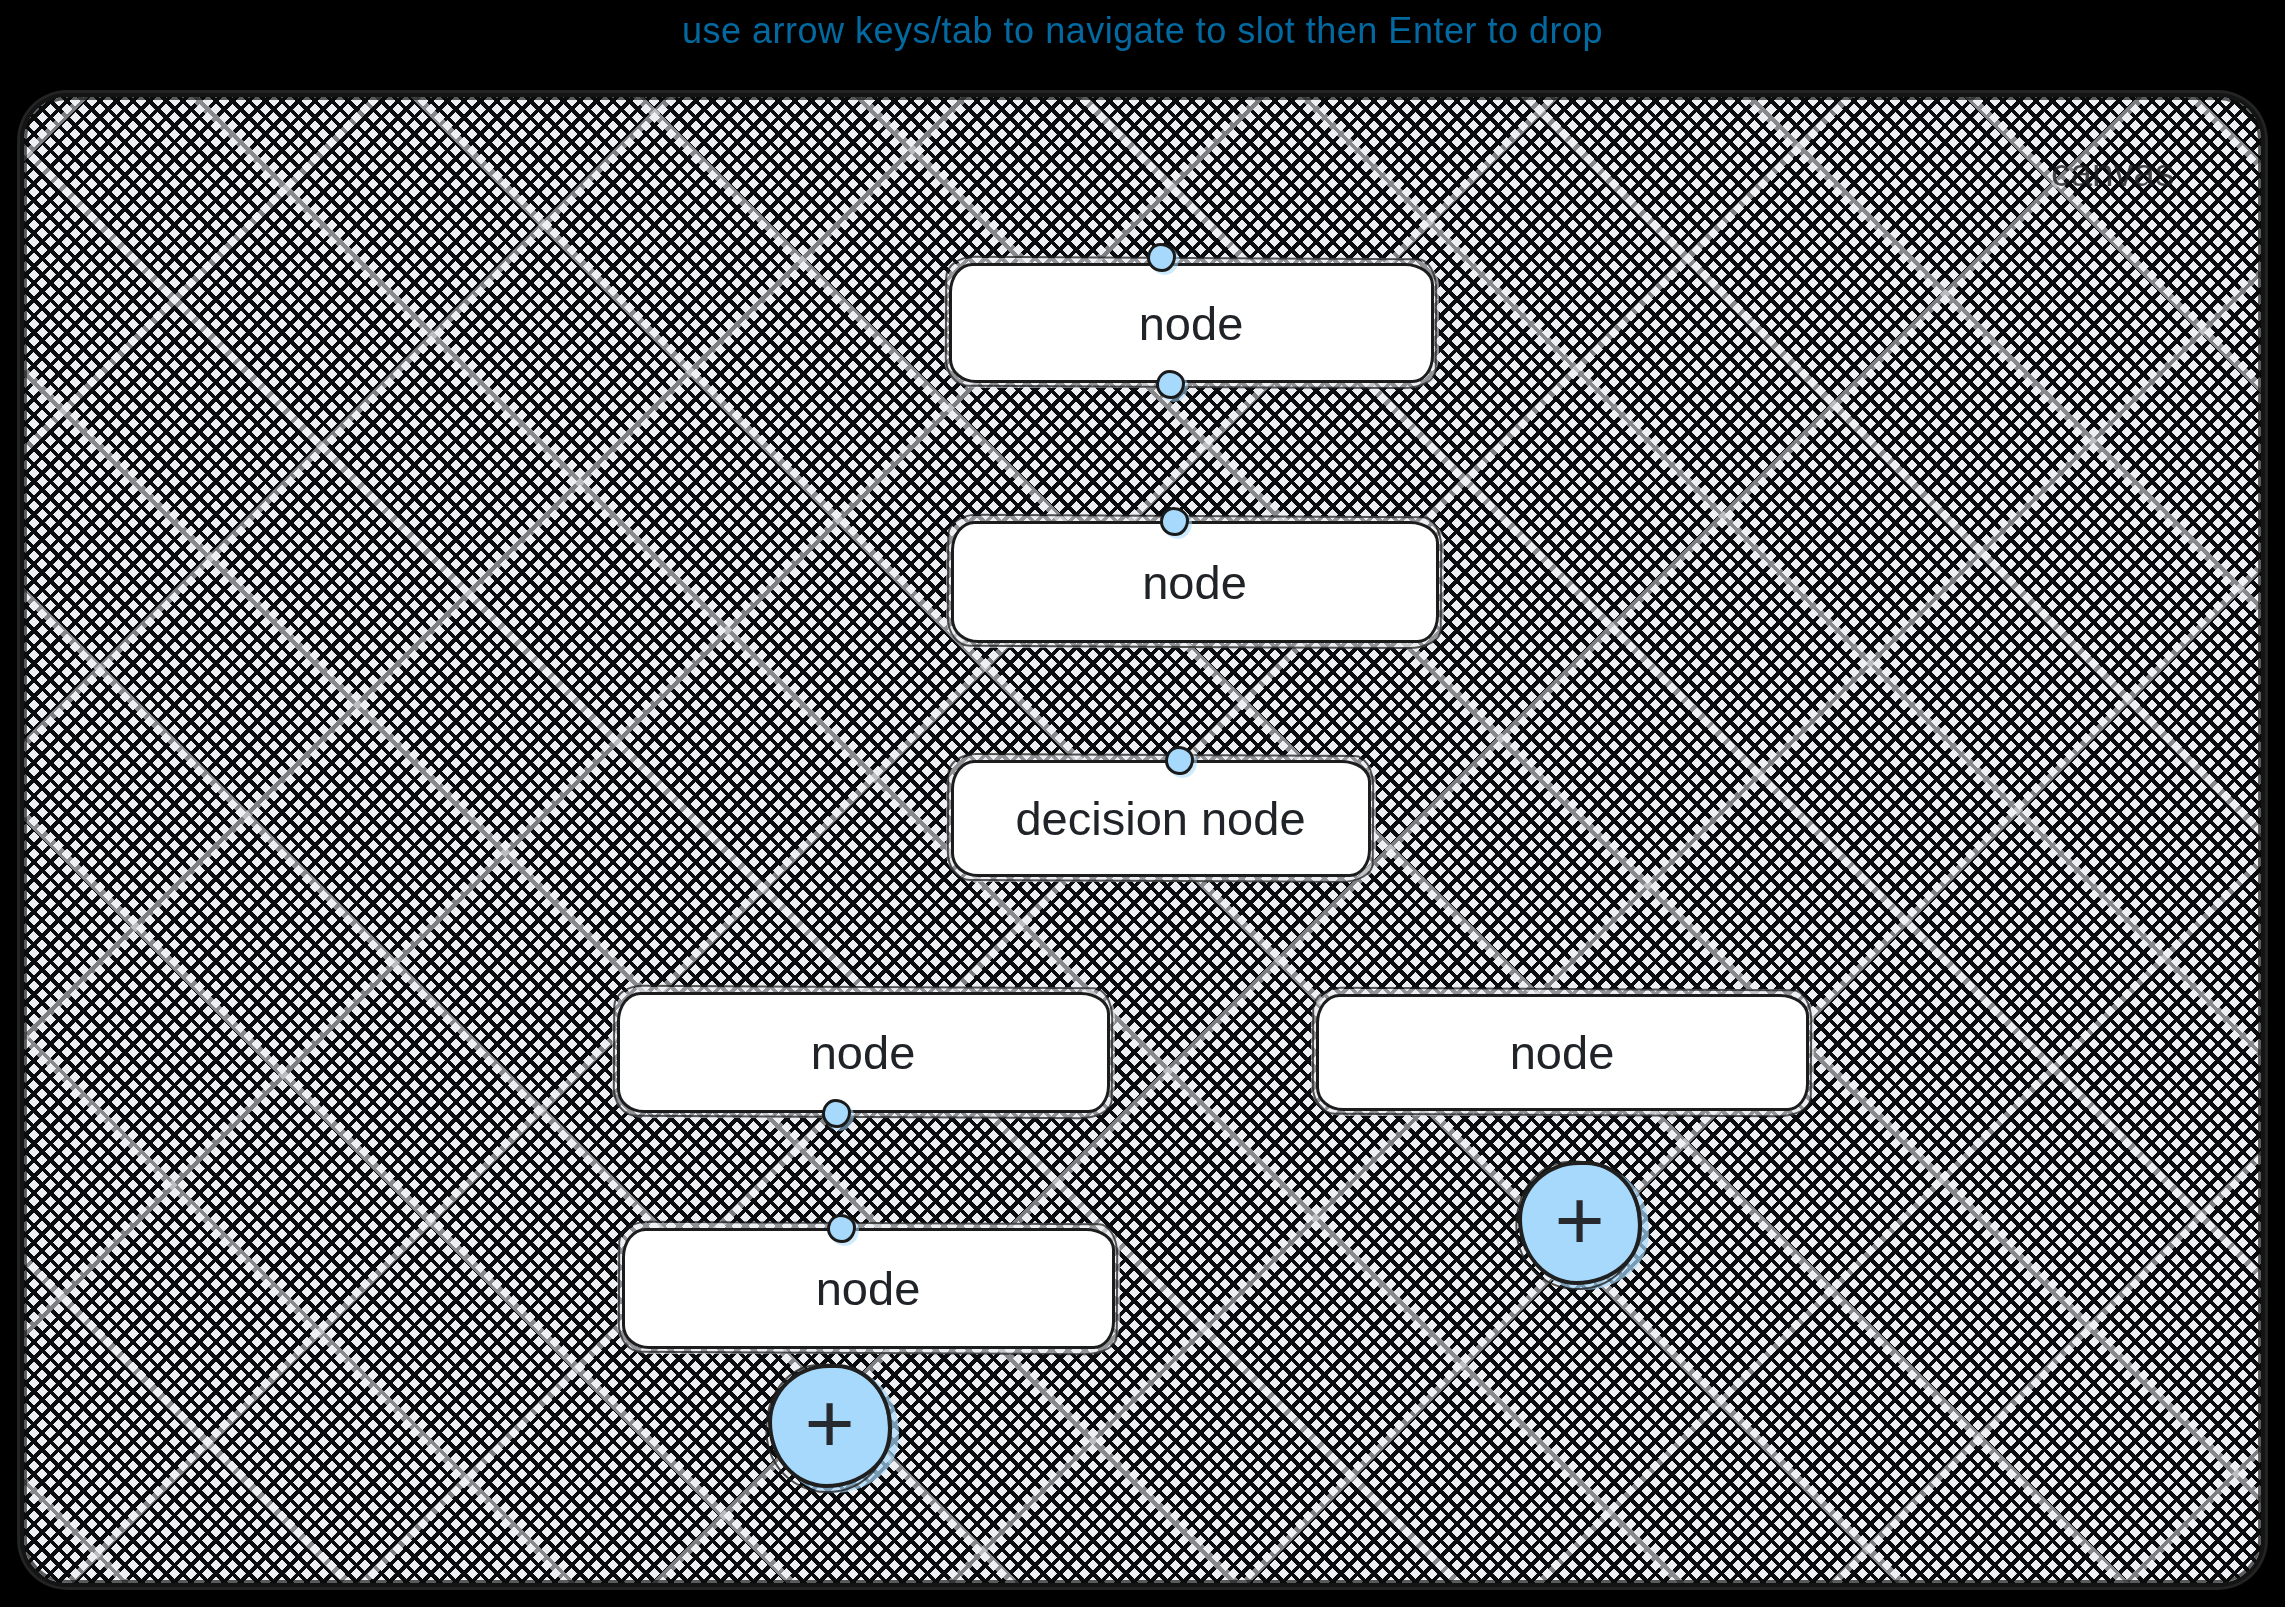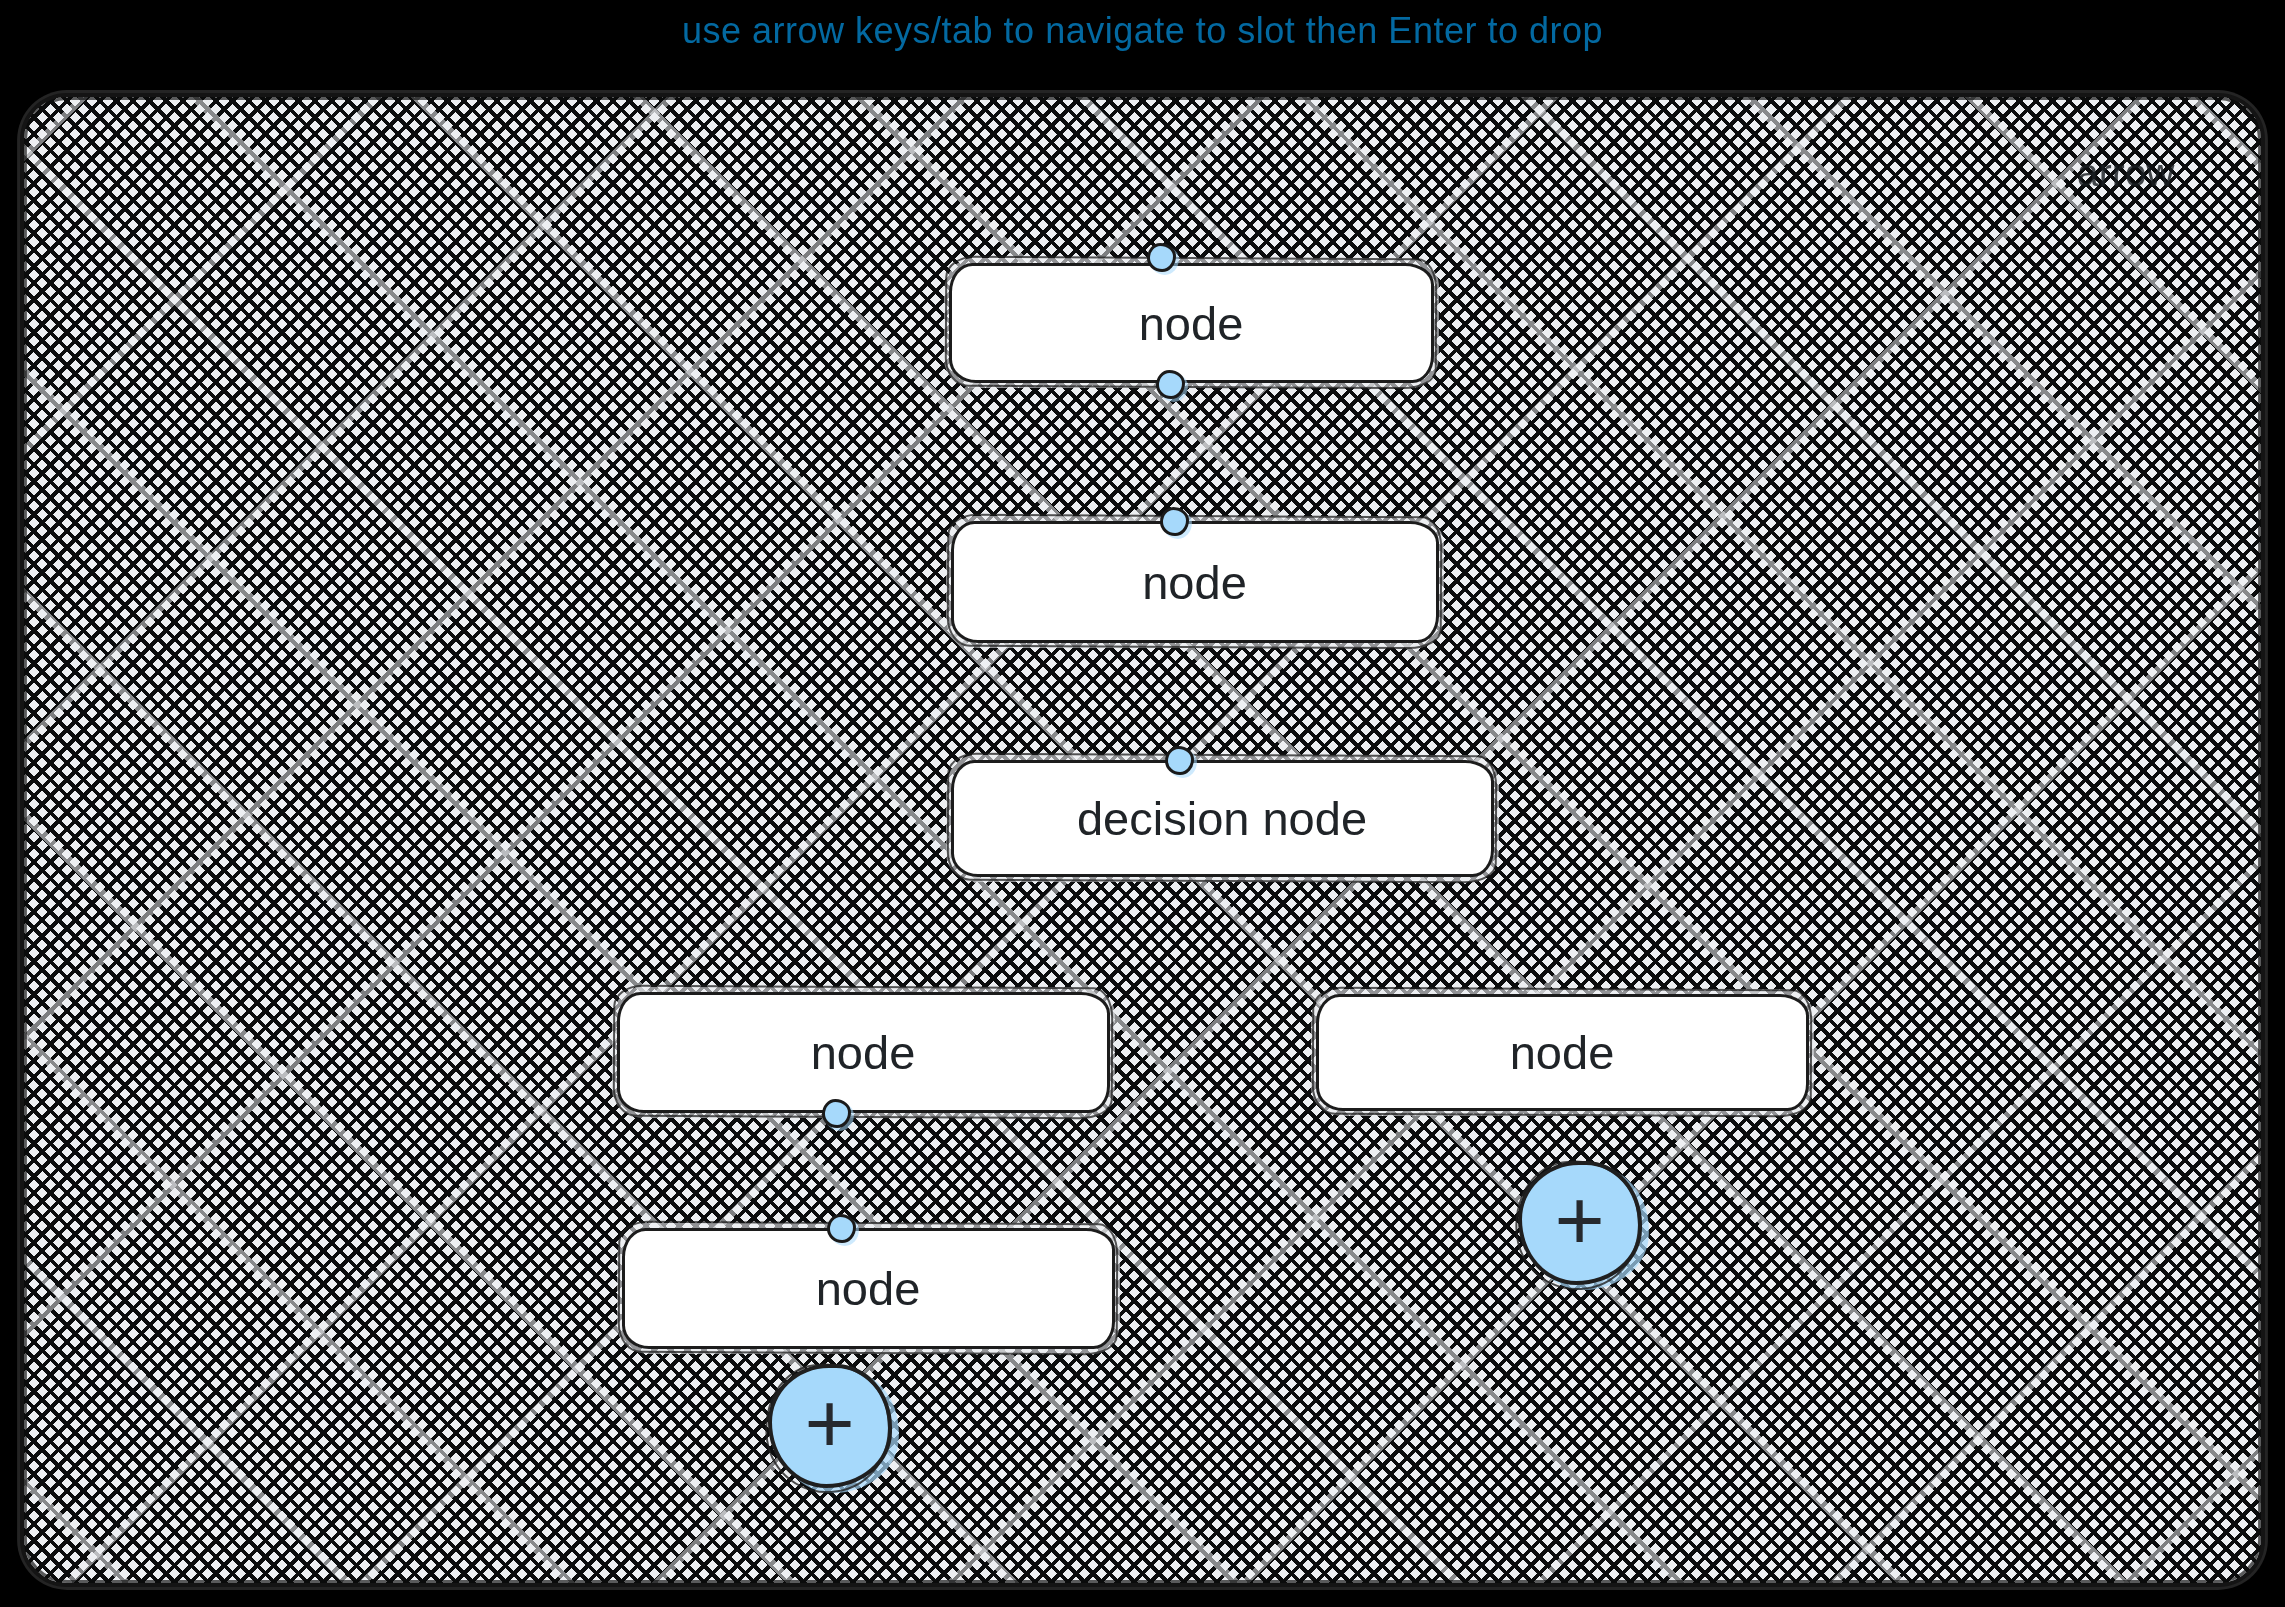--- a/index.html
+++ b/index.html
@@ -72,34 +72,34 @@
 </style>
 </head>
 <body>
 
 <div class="page">
 
   <div class="hint">use arrow keys/tab to navigate to slot then Enter to drop</div>
 
   <div class="canvas">
 
-    <div class="canvas-label">arrow</div>
+    <div class="canvas-label">canvas</div>
 
     <div class="node" style="left:925px;top:166px;width:485px;height:120px">
       <span class="node-label">node</span>
     </div>
     <div class="port" style="left:1123px;top:146px"></div>
     <div class="port" style="left:1132px;top:273px"></div>
 
     <div class="node" style="left:927px;top:424px;width:488px;height:122px">
       <span class="node-label">node</span>
     </div>
     <div class="port" style="left:1136px;top:410px"></div>
 
-    <div class="node" style="left:927px;top:663px;width:543px;height:117px">
+    <div class="node" style="left:927px;top:663px;width:420px;height:117px">
       <span class="node-label">decision node</span>
     </div>
     <div class="port" style="left:1141px;top:649px"></div>
 
     <div class="node" style="left:593px;top:895px;width:493px;height:121px">
       <span class="node-label">node</span>
     </div>
     <div class="port" style="left:798px;top:1002px"></div>
 
     <div class="node" style="left:1292px;top:897px;width:493px;height:117px">

